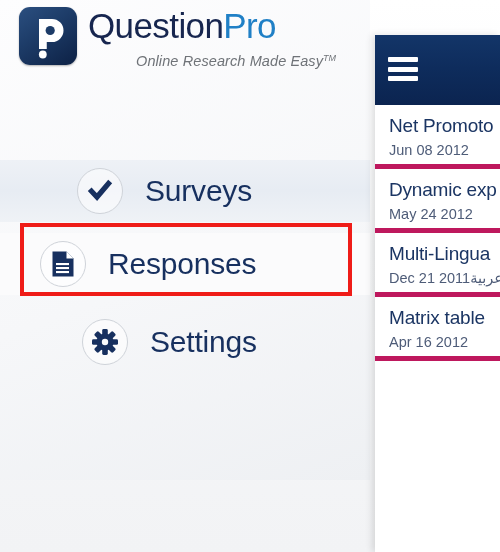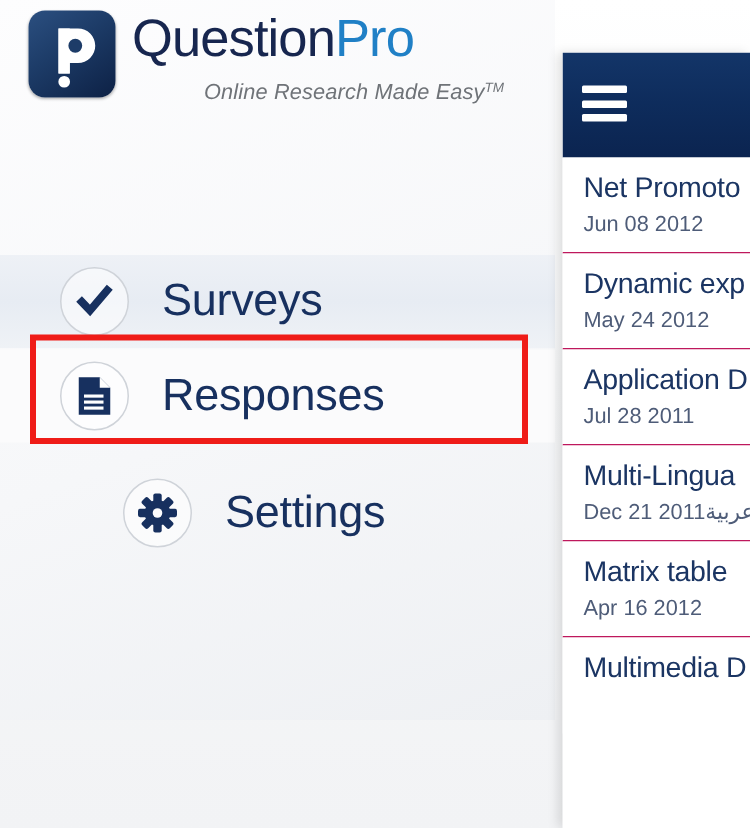--- a/index.html
+++ b/index.html
@@ -87,22 +87,23 @@
   .nav-item {
     position: absolute;
     left: 0;
     width: 370px;
     height: 62px;
     display: flex;
     align-items: center;
     box-sizing: border-box;
   }
   #nav-surveys {
-    top: 170px;
+    top: 160px;
     background: linear-gradient(180deg, #eef1f6 0%, #e7ecf3 50%, #eff2f6 100%);
+    padding-left: 37px;
   }
   #nav-responses {
     top: 233px;
     background: #fbfbfc;
   }
   #nav-settings {
     top: 311px;
     background: transparent;
     padding-left: 42px;
   }
@@ -182,21 +183,21 @@
 
   #survey-list {
     position: relative;
     width: 125px;
   }
   .list-item {
     position: relative;
     height: 64px;
     padding: 9px 0 0 14px;
     box-sizing: border-box;
-    border-bottom: 1px solid #be185d;
+    border-bottom: 5px solid #be185d;
     background: #ffffff;
     overflow: hidden;
   }
   .list-item:last-child { border-bottom: none; }
   .list-title {
     font-size: 19px;
     line-height: 24px;
     color: #1b3563;
     white-space: nowrap;
     letter-spacing: -0.2px;
@@ -286,30 +287,25 @@
     <div id="survey-list">
       <div class="list-item">
         <div class="list-title">Net Promoto</div>
         <div class="list-date">Jun 08 2012</div>
       </div>
       <div class="list-item">
         <div class="list-title">Dynamic exp</div>
         <div class="list-date">May 24 2012</div>
       </div>
       <div class="list-item">
-        <div class="list-title">Application D</div>
-        <div class="list-date">Jul 28 2011</div>
-      </div>
-      <div class="list-item">
         <div class="list-title">Multi-Lingua</div>
         <div class="list-date">Dec 21 2011عربية</div>
       </div>
       <div class="list-item">
         <div class="list-title">Matrix table</div>
         <div class="list-date">Apr 16 2012</div>
       </div>
       <div class="list-item">
-        <div class="list-title">Multimedia D</div>
       </div>
     </div>
   </div>
 
 </div>
 
 </body></html>

